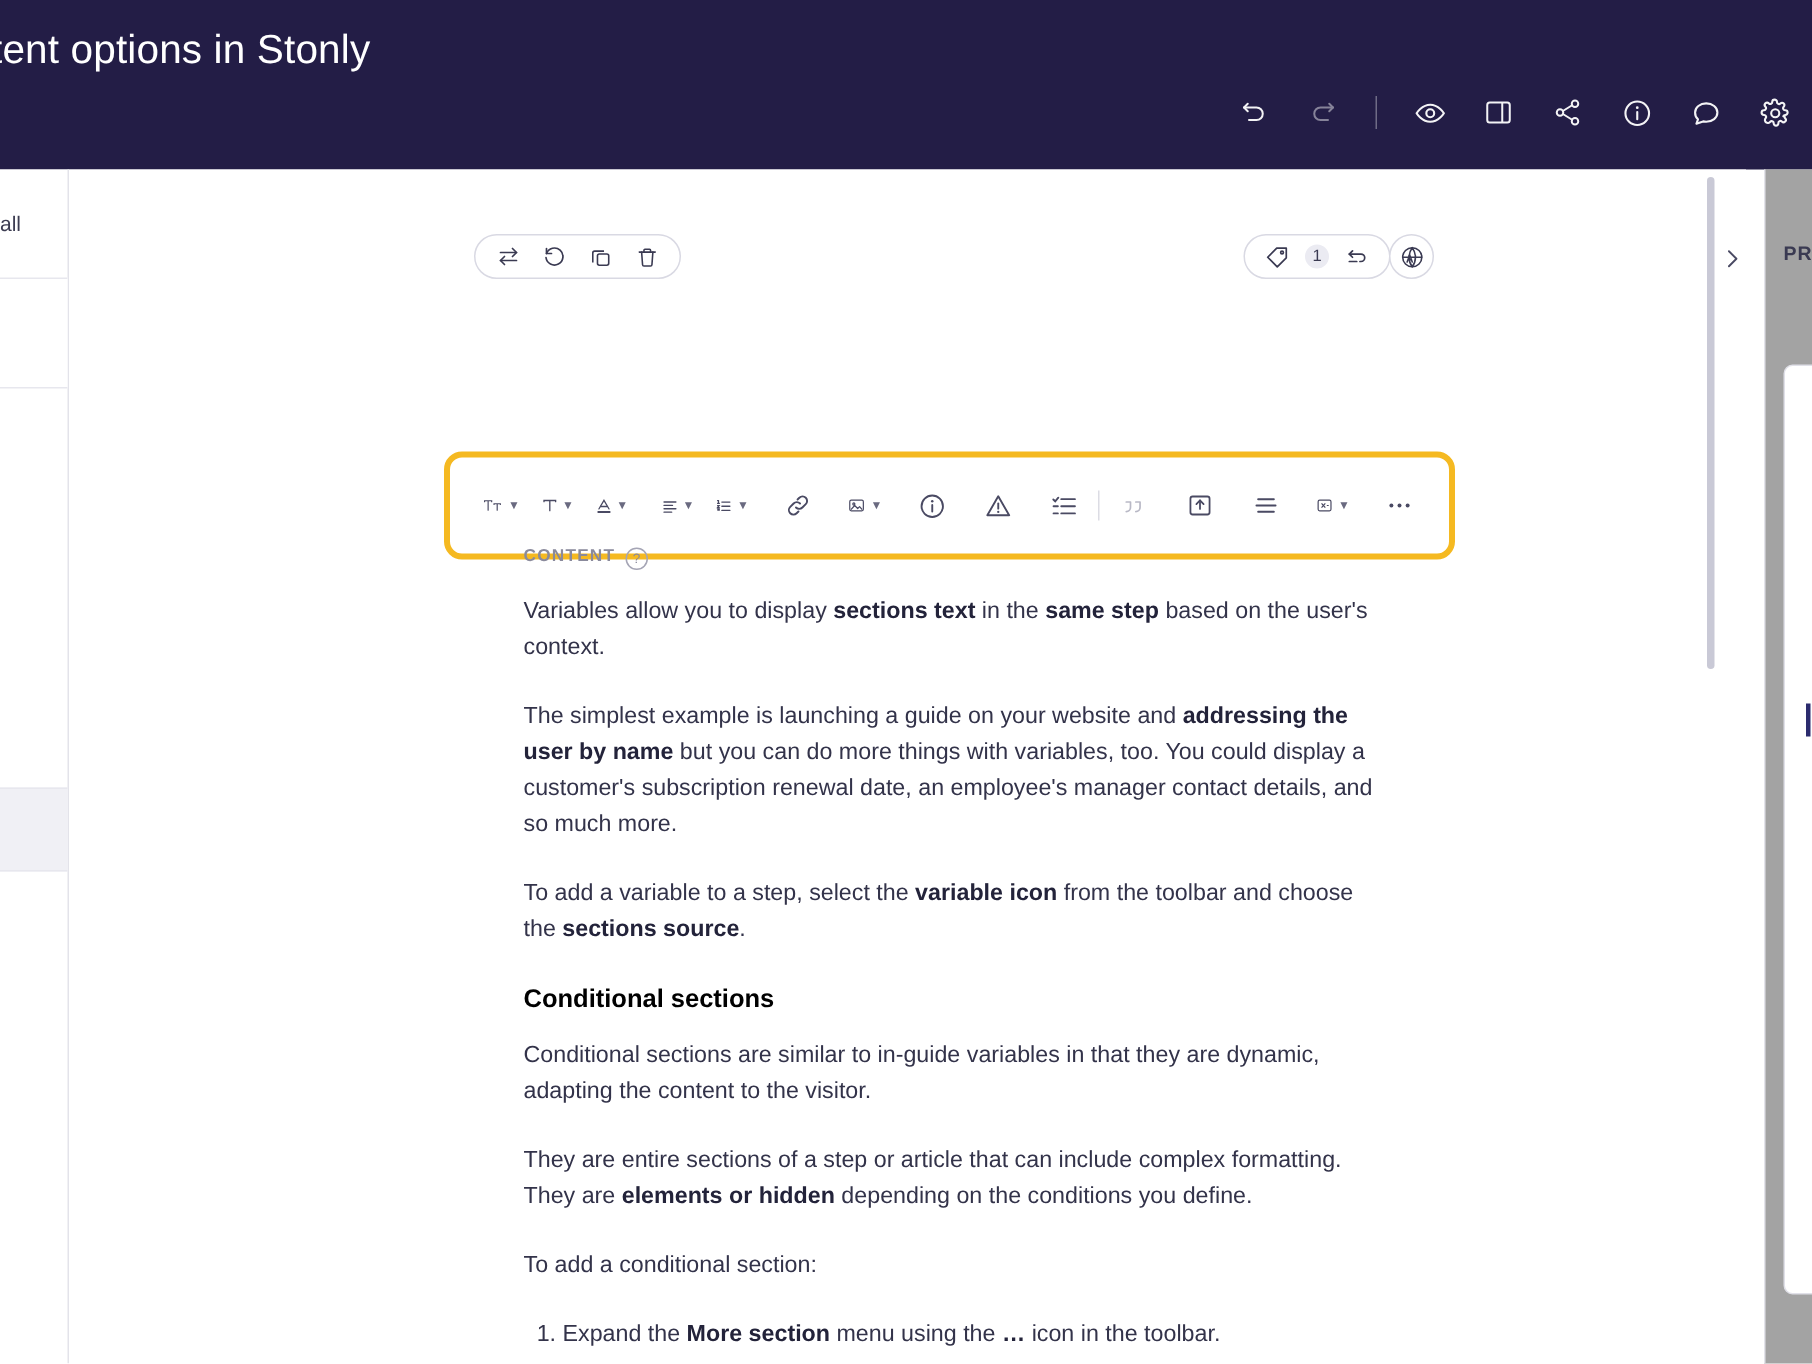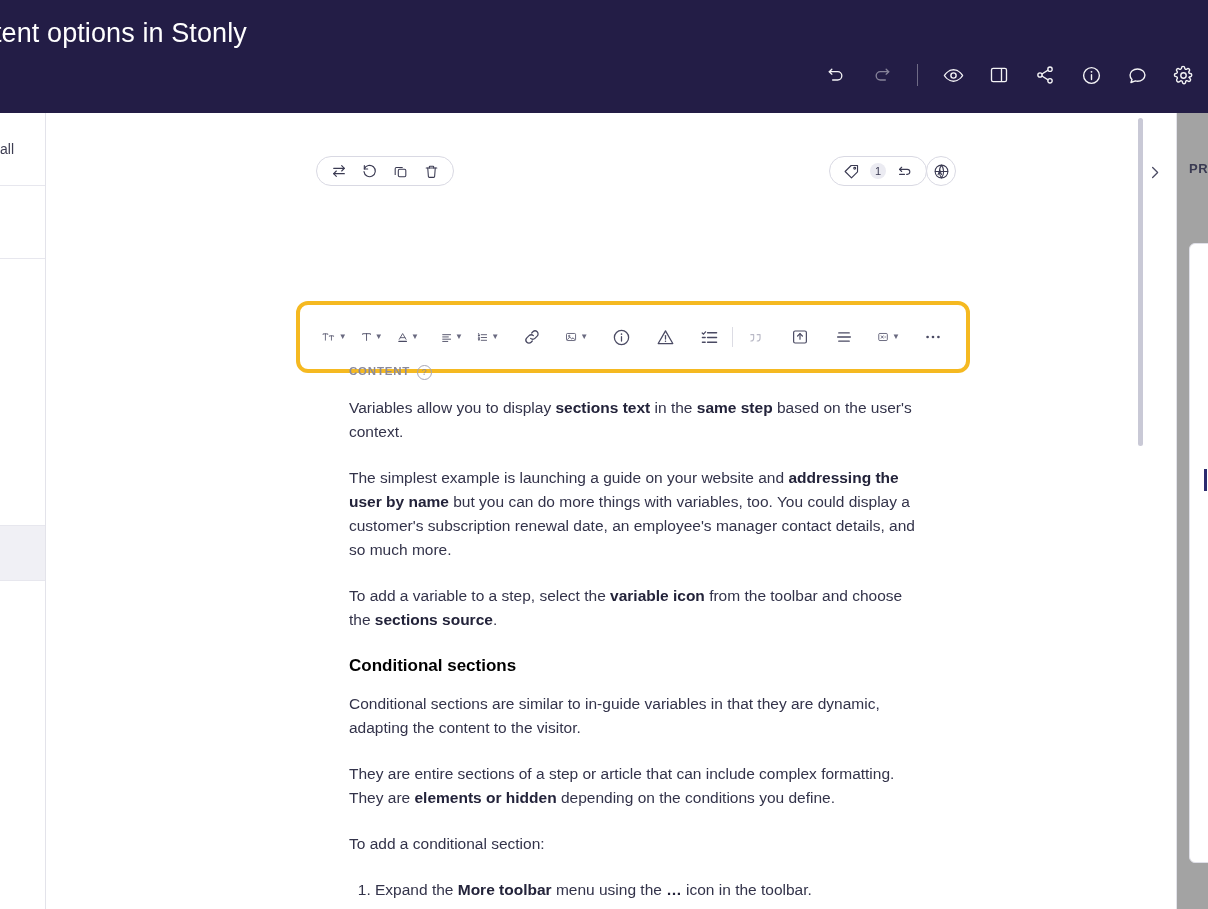--- a/index.html
+++ b/index.html
@@ -615,21 +615,21 @@
       </p>
       <h3>Conditional sections</h3>
       <p>
         Conditional sections are similar to in-guide variables in that they are dynamic, adapting the content to the visitor.
       </p>
       <p>
         They are entire sections of a step or article that can include complex formatting. They are <b>elements or hidden</b> depending on the conditions you define.
       </p>
       <p>To add a conditional section:</p>
       <ol>
-        <li>Expand the <b>More toolbar</b> menu using the <b>…</b> icon in the toolbar.</li>
+        <li>Expand the <b>More section</b> menu using the <b>…</b> icon in the toolbar.</li>
         <li>Select </li>
       </ol>
     </div>
 
     <div class="editor-scroll"></div>
   </div>
 
   <div class="collapse-arrow">
     <svg width="15" height="15" viewBox="0 0 24 24" fill="none" stroke="currentColor" stroke-width="2" stroke-linecap="round" stroke-linejoin="round">
       <polyline points="9,4 17,12 9,20"></polyline>

